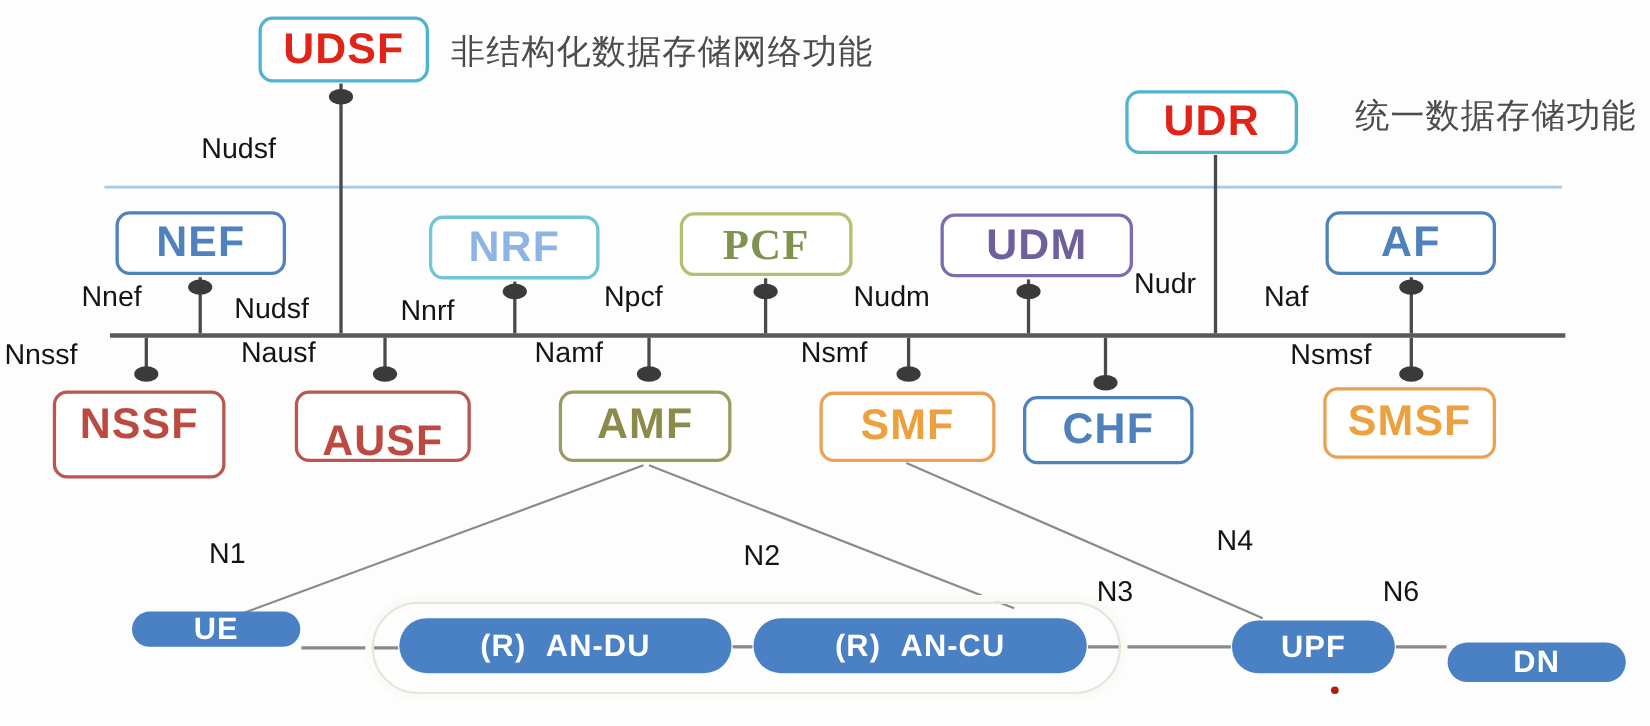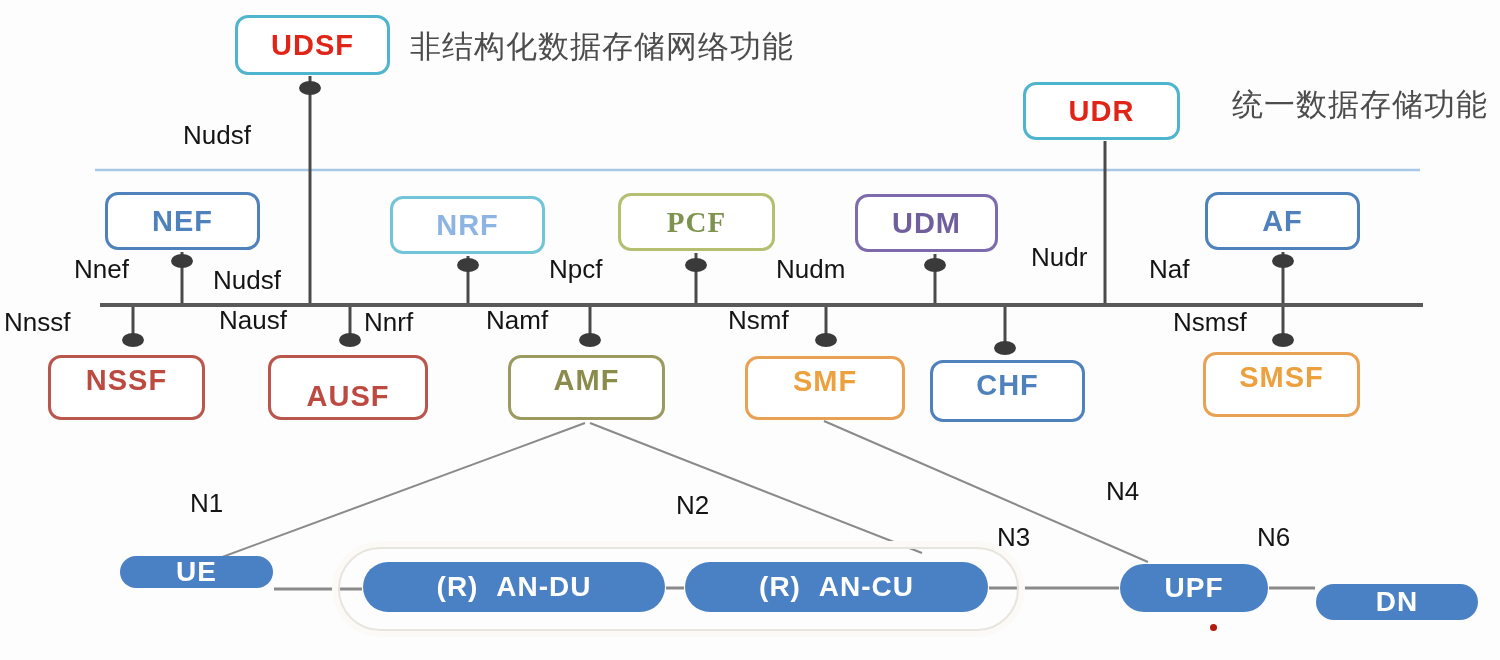--- a/index.html
+++ b/index.html
@@ -5,38 +5,38 @@
   html,body{margin:0;padding:0;background:#ffffff;}
   .stage{
     position:relative;width:1500px;height:660px;background:#fdfdfd;overflow:hidden;
     font-family:"Liberation Sans",sans-serif;
   }
   .stage svg.lines{position:absolute;left:0;top:0;width:1500px;height:660px;}
   
   .node{
     position:absolute;display:flex;align-items:center;justify-content:center;
     background:#ffffff;border:3px solid #14b8a6;border-radius:13px;
-    font-weight:bold;font-size:29px;letter-spacing:1px;box-sizing:border-box;
+    font-weight:bold;font-size:39px;letter-spacing:1px;box-sizing:border-box;
   }
   .c-storage{border-color:#4fb4cd;color:#e02418;}
   .c-blue{border-color:#4f81bd;color:#4f81bd;}
   .c-nrf{border-color:#72c4d8;color:#8eb4e3;}
   .c-pcf{border-color:#b4bf72;color:#7e9350;font-family:Liberation Serif, serif;}
   .c-udm{border-color:#7e6bad;color:#6f5f9c;}
   .c-brick{border-color:#b9564e;color:#bc4a41;}
   .c-amf{border-color:#9b9b60;color:#8b8b4c;}
   .c-orange{border-color:#e9a254;color:#eca03e;}
   #udsf{left:235px;top:15px;width:155px;height:60px;}
   #udr{left:1023px;top:82px;width:157px;height:58px;}
   #nef{left:105px;top:192px;width:155px;height:58px;}
   #nrf{left:390px;top:196px;width:155px;height:58px;}
   #pcf{left:618px;top:193px;width:157px;height:58px;}
-  #udm{left:855px;top:194px;width:143px;height:58px;}
+  #udm{left:855px;top:194px;width:175px;height:58px;}
   #af{left:1205px;top:192px;width:155px;height:58px;}
-  #nssf{left:48px;top:355px;width:157px;height:65px;align-items:flex-start;padding-top:6px;}
+  #nssf{left:48px;top:355px;width:157px;height:80px;align-items:flex-start;padding-top:6px;}
   #ausf{left:268px;top:355px;width:160px;height:65px;align-items:flex-start;padding-top:22px;}
   #amf{left:508px;top:355px;width:157px;height:65px;align-items:flex-start;padding-top:6px;}
   #smf{left:745px;top:356px;width:160px;height:64px;align-items:flex-start;padding-top:6px;}
   #chf{left:930px;top:360px;width:155px;height:62px;align-items:flex-start;padding-top:6px;}
   #smsf{left:1203px;top:352px;width:157px;height:65px;align-items:flex-start;padding-top:6px;}
   
   .pill{
     position:absolute;display:flex;align-items:center;justify-content:center;
     background:#4a80c4;color:#ffffff;font-weight:bold;font-size:28px;
     border-radius:26px;word-spacing:10px;letter-spacing:1px;
@@ -50,21 +50,21 @@
     position:absolute;left:338px;top:547px;width:677px;height:80px;
     border:2px solid #e7e5dd;border-radius:42px;background:transparent;
     box-shadow:0 0 0 6px #fbfaf7;
   }
   
   .iflbl{position:absolute;color:#141414;font-size:26px;white-space:nowrap;}
   .note{position:absolute;color:#4c4c4c;font-size:31px;white-space:nowrap;letter-spacing:1px;}
   #lbl-nudsf-top{left:183px;top:120px;}
   #lbl-nnef{left:74px;top:254px;}
   #lbl-nudsf-bus{left:213px;top:265px;}
-  #lbl-nnrf{left:364px;top:267px;margin-top:40px;}
+  #lbl-nnrf{left:364px;top:267px;}
   #lbl-npcf{left:549px;top:254px;}
   #lbl-nudm{left:776px;top:254px;}
   #lbl-nudr{left:1031px;top:242px;}
   #lbl-naf{left:1149px;top:254px;}
   #lbl-nnssf{left:4px;top:307px;}
   #lbl-nausf{left:219px;top:305px;}
   #lbl-namf{left:486px;top:305px;}
   #lbl-nsmf{left:728px;top:305px;}
   #lbl-nsmsf{left:1173px;top:307px;}
   #lbl-n1{left:190px;top:488px;}

